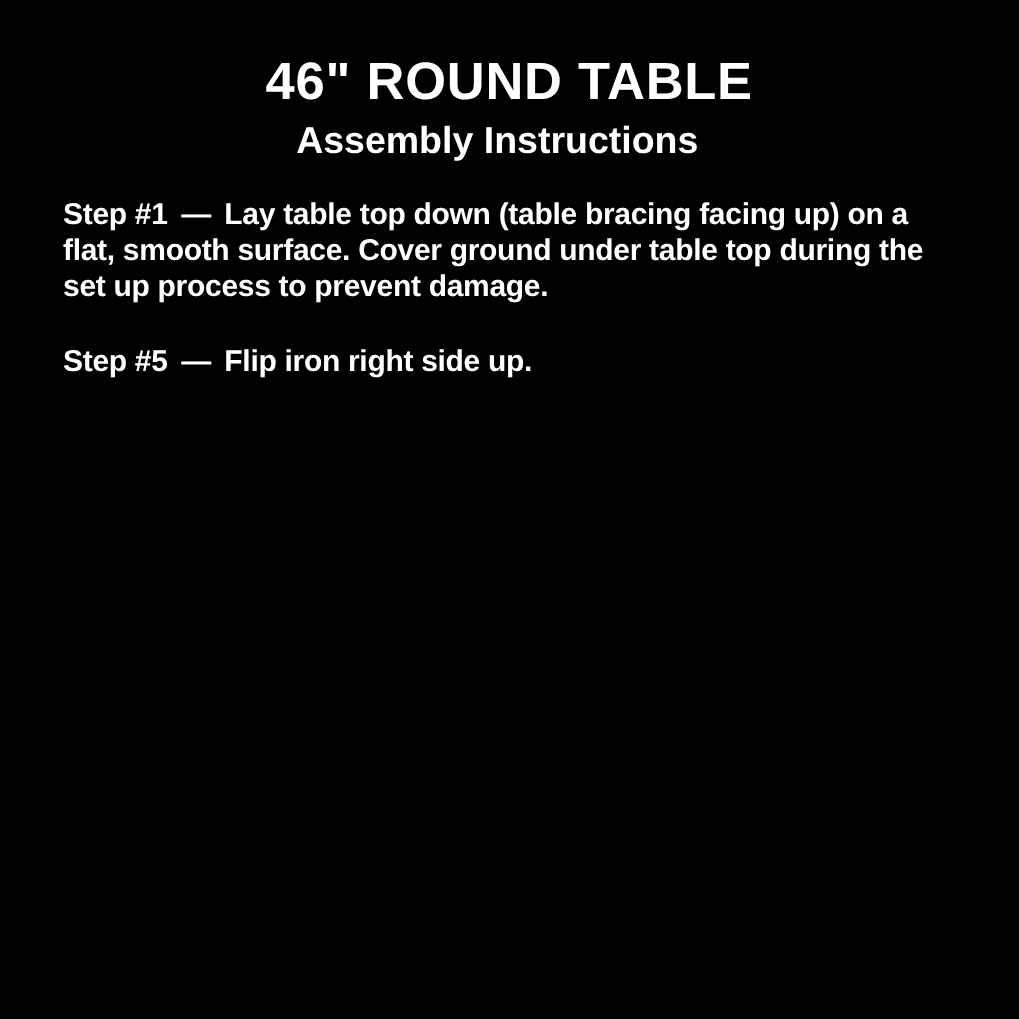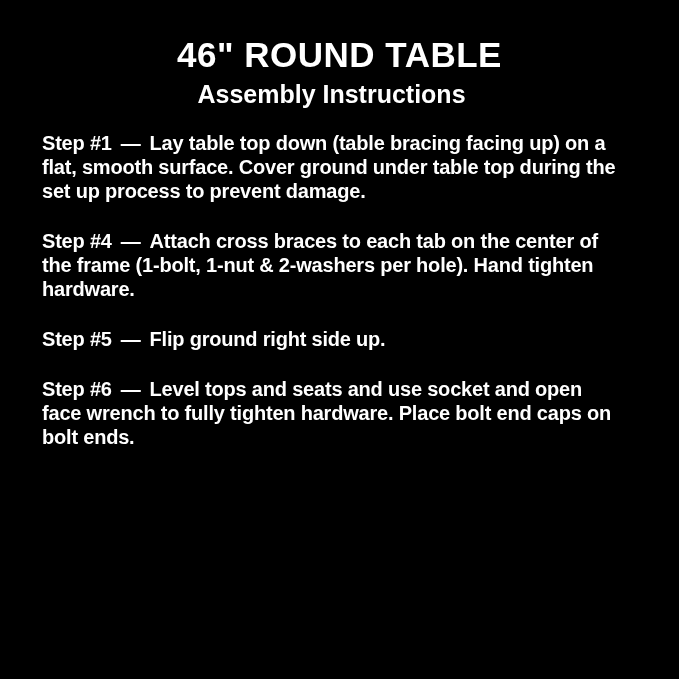--- a/index.html
+++ b/index.html
@@ -56,20 +56,18 @@
     <h1 class="title">46" ROUND TABLE</h1>
     <h2 class="subtitle">Assembly Instructions</h2>
   </div>
 
   <div class="steps">
 
     <p class="step"><span>Step #1</span><span class="step-dash">—</span><span>Lay table top down (table bracing facing up) on a flat, smooth surface. Cover ground under table top during the set up process to prevent damage.</span></p>
 
 
 
-    <p class="step"><span>Step #4</span><span class="step-dash">—</span><span>Attach cross braces to each tab on the center of the frame (1-bolt, 1-nut &amp; 2-washers per hole). Hand tighten hardware.</span></p>
 
-    <p class="step"><span>Step #5</span><span class="step-dash">—</span><span>Flip ground right side up.</span></p>
+    <p class="step"><span>Step #5</span><span class="step-dash">—</span><span>Flip iron right side up.</span></p>
 
-    <p class="step"><span>Step #6</span><span class="step-dash">—</span><span>Level tops and seats and use socket and open face wrench to fully tighten hardware. Place bolt end caps on bolt ends.</span></p>
 
   </div>
 </div>
 
 </body></html>

